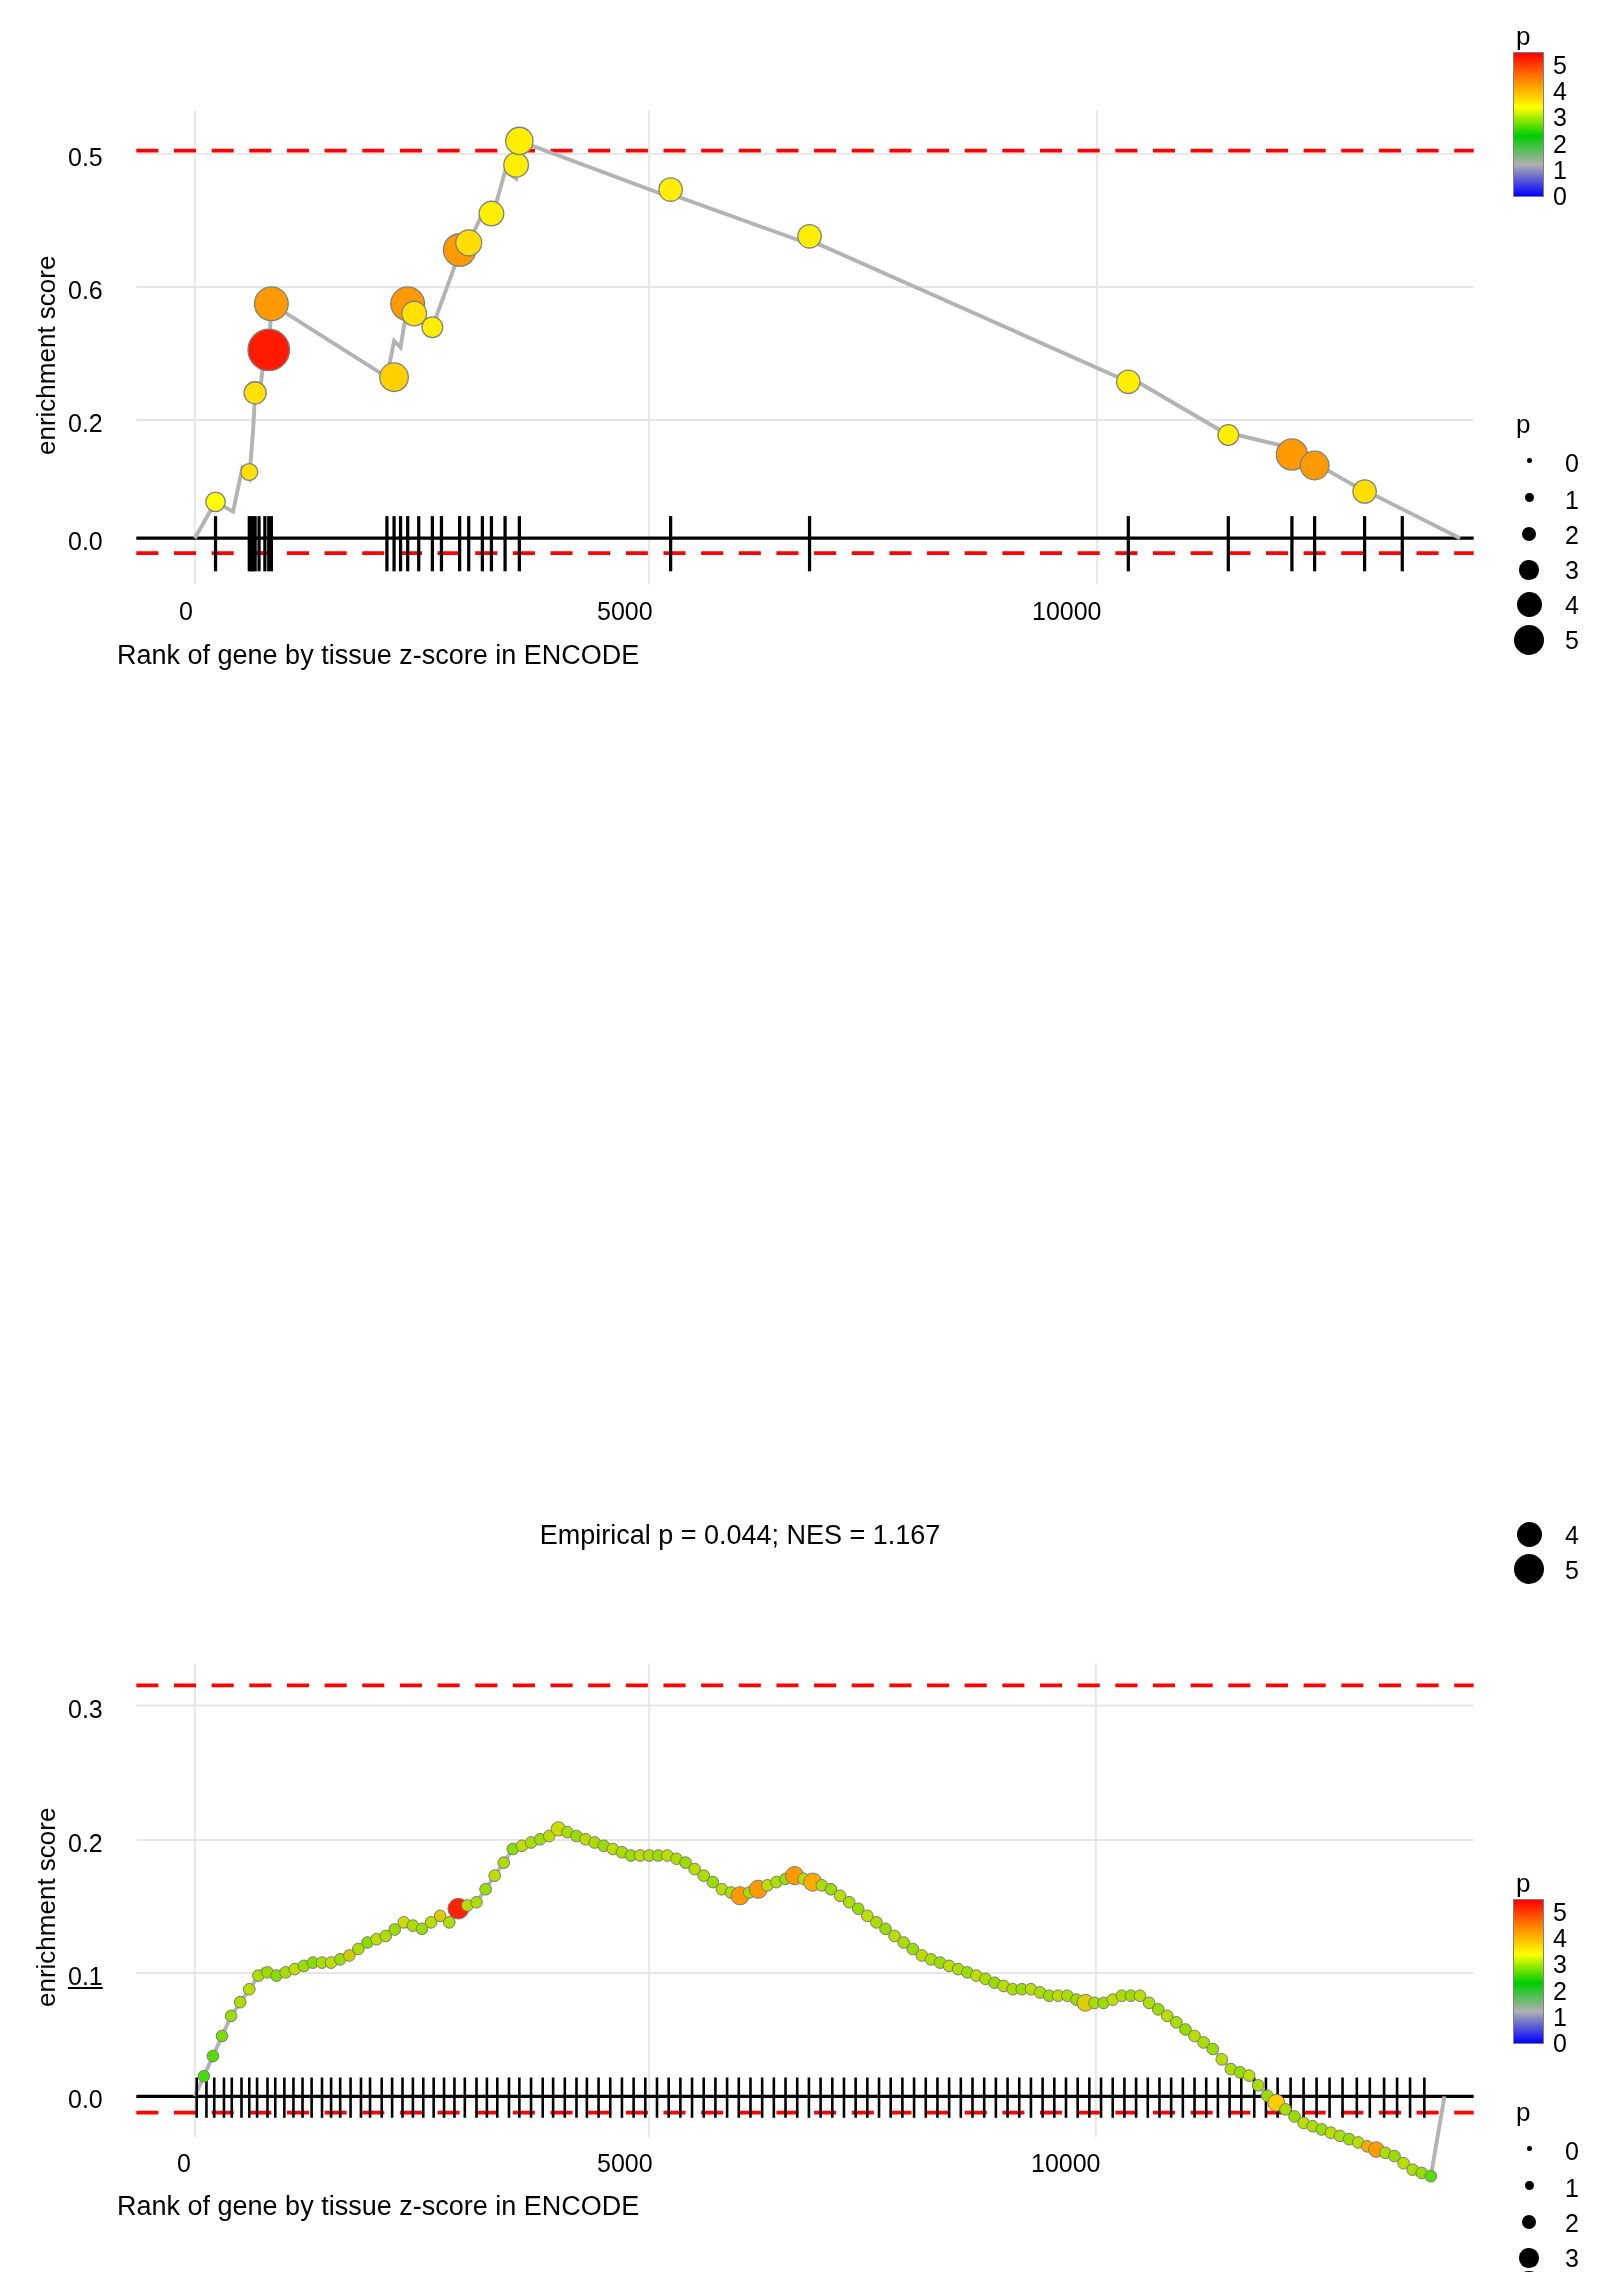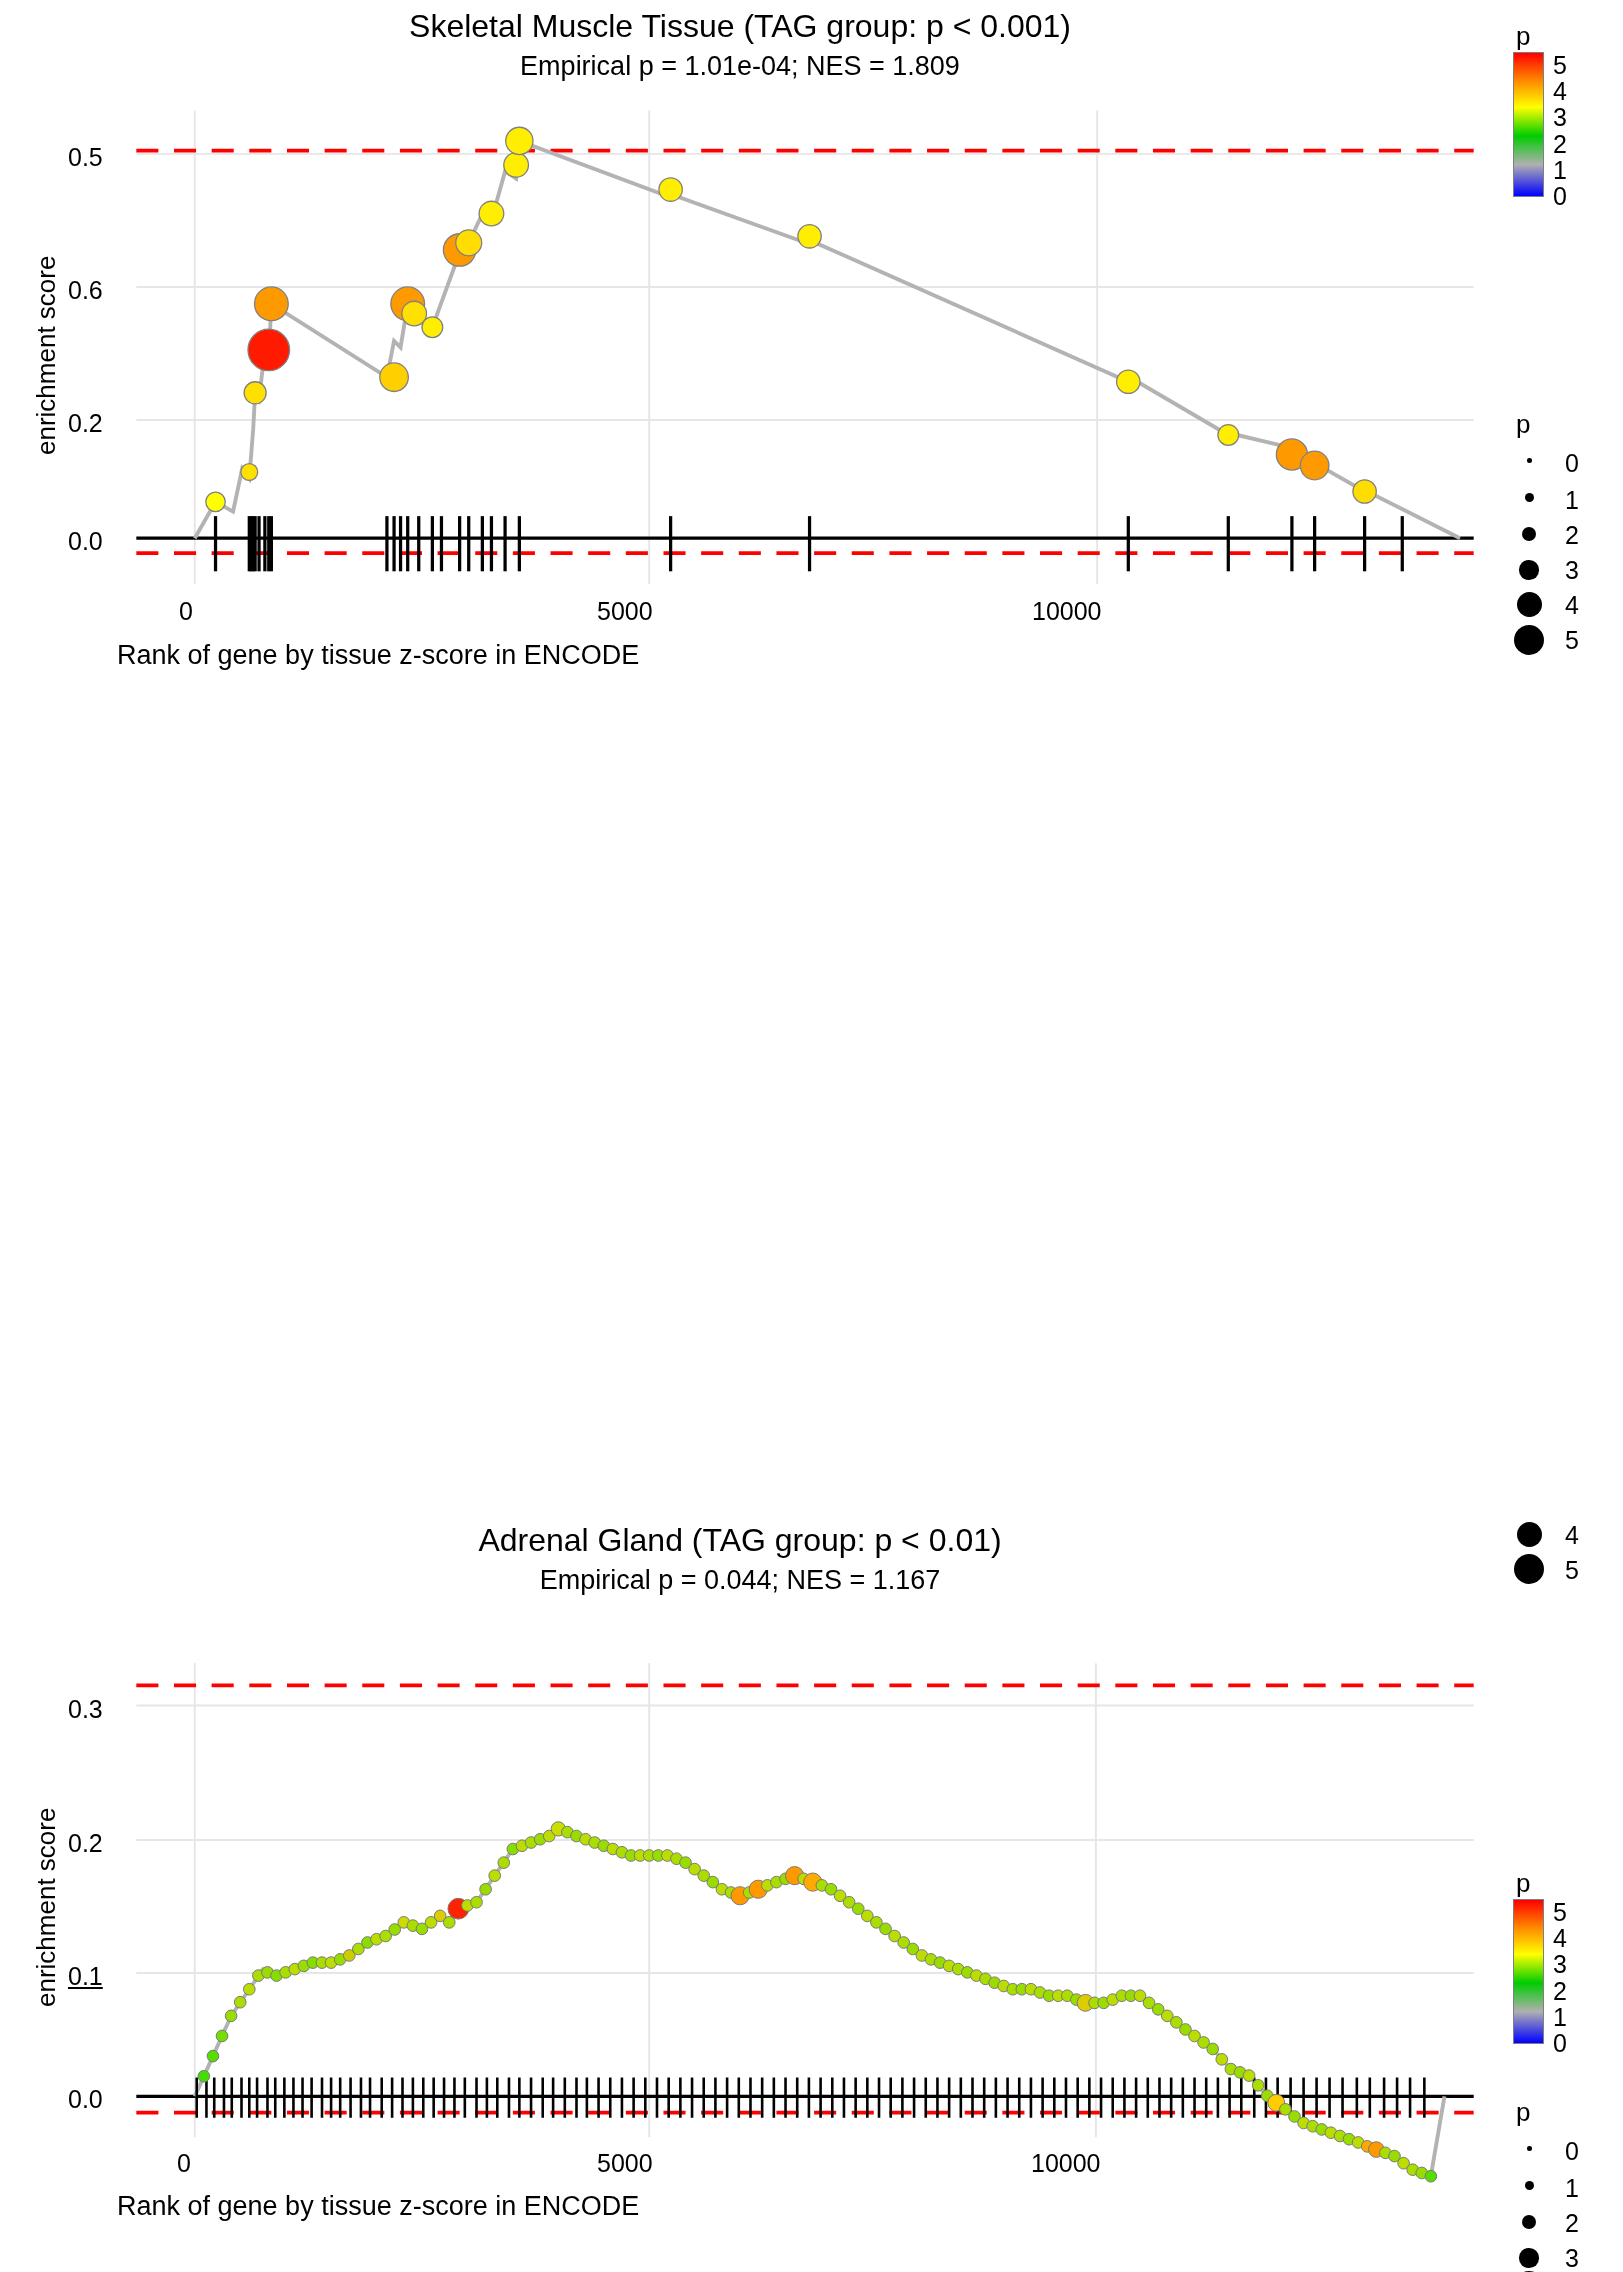--- a/index.html
+++ b/index.html
@@ -92,24 +92,20 @@
     left: 0;
     top: 0;
   }
 </style>
 </head>
 <body>
 
 <div class="page">
 
   <div class="panel" style="top:0px;">
-    <div class="panel-titles">
-      <div class="panel-title">Skeletal Muscle Tissue (TAG group: p &lt; 0.001)</div>
-      <div class="panel-subtitle">Empirical p = 1.01e-04; NES = 1.809</div>
-    </div>
 
     <div class="plot-area-wrap">
       <div class="ylab" style="left:31px; top:455px;">enrichment score</div>
 
       <div class="tick-label" style="left:68px; top:143px;">0.5</div>
       <div class="tick-label" style="left:68px; top:276px;">0.6</div>
       <div class="tick-label" style="left:68px; top:409px;">0.2</div>
       <div class="tick-label" style="left:68px; top:527px;">0.0</div>
 
       <div class="tick-label" style="left:179px; top:597px;">0</div>
@@ -215,21 +211,20 @@
       <div class="legend-label" style="left:1565px; top:486px;">1</div>
       <div class="legend-label" style="left:1565px; top:521px;">2</div>
       <div class="legend-label" style="left:1565px; top:556px;">3</div>
       <div class="legend-label" style="left:1565px; top:591px;">4</div>
       <div class="legend-label" style="left:1565px; top:626px;">5</div>
     </div>
   </div>
 
   <div class="panel" style="top:757px;">
     <div class="panel-titles">
-      <div class="panel-title">Adrenal Gland (TAG group: p &lt; 0.01)</div>
       <div class="panel-subtitle">Empirical p = 0.044; NES = 1.167</div>
     </div>
 
     <div class="plot-area-wrap">
       <div class="ylab" style="left:31px; top:493px;">enrichment score</div>
 
       <div class="tick-label" style="left:68px; top:181px;">0.3</div>
       <div class="tick-label" style="left:68px; top:315px;">0.2</div>
       <div class="tick-label" style="left:68px; top:448px;text-decoration:underline;">0.1</div>
       <div class="tick-label" style="left:68px; top:571px;">0.0</div>

